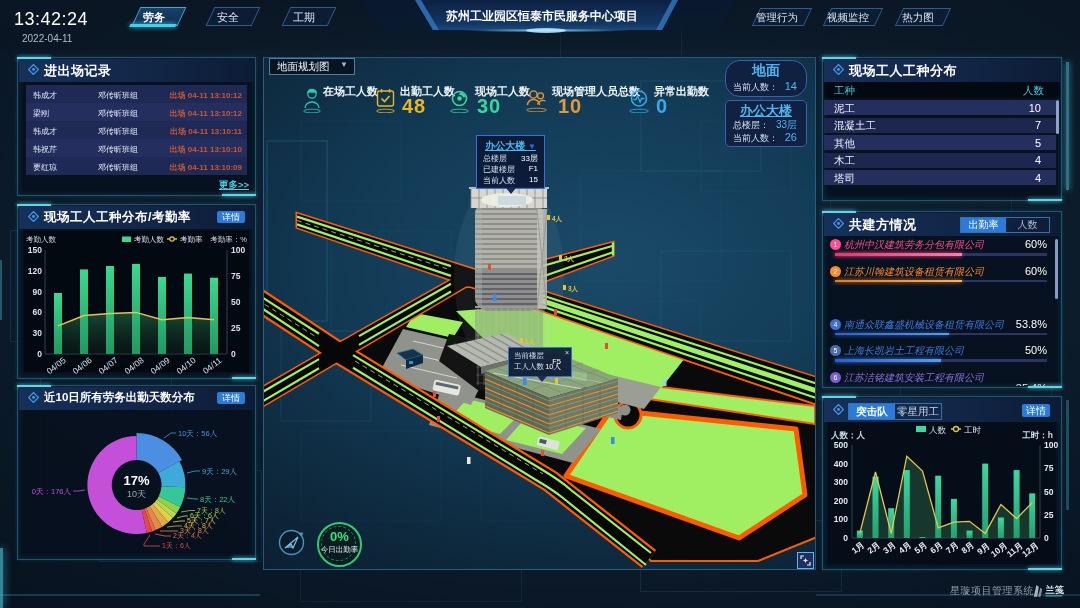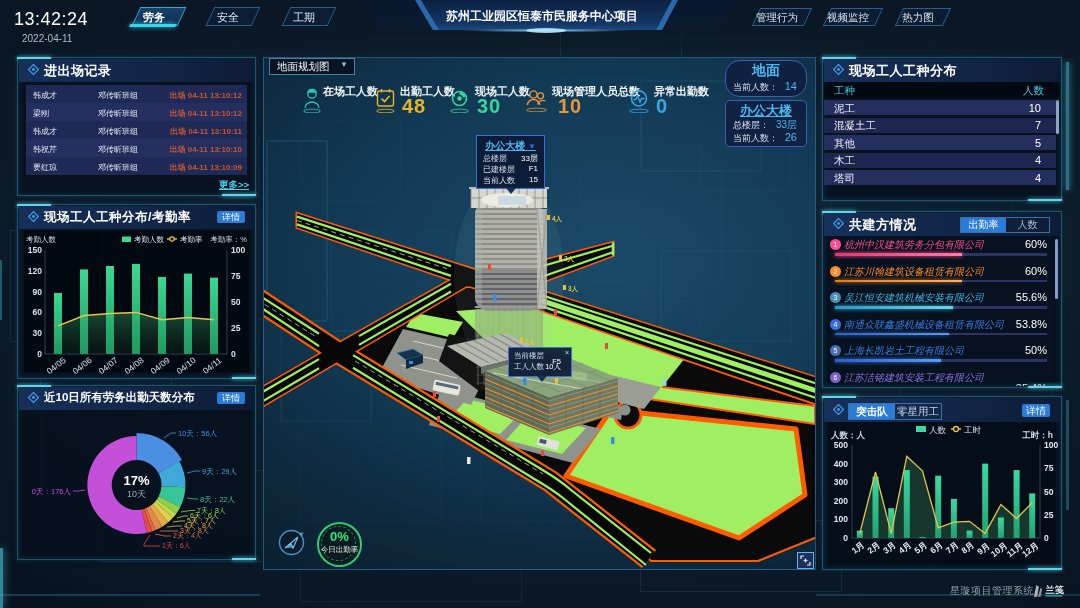--- a/index.html
+++ b/index.html
@@ -763,27 +763,20 @@
 </div>
 
 <div style="position:absolute;left:0;top:26.6px;width:238px;height:26px;">
 <div style="position:absolute;left:7px;top:3px;width:11px;height:11px;border-radius:50%;background:#ff8a2a;color:#fff;font-size:7px;text-align:center;line-height:11px;">2</div>
 <div style="position:absolute;left:21px;top:2px;color:#ff8a2a;font-size:10px;font-style:italic;">江苏川翰建筑设备租赁有限公司</div>
 <div style="position:absolute;right:14px;top:2px;color:#fff;font-size:11px;">60%</div>
 <div style="position:absolute;left:12px;top:17px;width:212px;height:2.5px;background:#2a3566;"></div>
 <div style="position:absolute;left:12px;top:17px;width:127px;height:2.5px;background:linear-gradient(90deg,#e87a1a,#ffb060);box-shadow:0 0 4px #ff8a2a;"></div>
 </div>
 
-<div style="position:absolute;left:0;top:53.2px;width:238px;height:26px;">
-<div style="position:absolute;left:7px;top:3px;width:11px;height:11px;border-radius:50%;background:#4a8fb8;color:#fff;font-size:7px;text-align:center;line-height:11px;">3</div>
-<div style="position:absolute;left:21px;top:2px;color:#3fb4dc;font-size:10px;font-style:italic;">吴江恒安建筑机械安装有限公司</div>
-<div style="position:absolute;right:14px;top:2px;color:#fff;font-size:11px;">55.6%</div>
-<div style="position:absolute;left:12px;top:17px;width:212px;height:2.5px;background:#2a3566;"></div>
-<div style="position:absolute;left:12px;top:17px;width:118px;height:2.5px;background:linear-gradient(90deg,#2a9ac8,#6ad4f0);box-shadow:0 0 4px #3fb4dc;"></div>
-</div>
 
 <div style="position:absolute;left:0;top:79.8px;width:238px;height:26px;">
 <div style="position:absolute;left:7px;top:3px;width:11px;height:11px;border-radius:50%;background:#3a6fd8;color:#fff;font-size:7px;text-align:center;line-height:11px;">4</div>
 <div style="position:absolute;left:21px;top:2px;color:#3a7be0;font-size:10px;font-style:italic;">南通众联鑫盛机械设备租赁有限公司</div>
 <div style="position:absolute;right:14px;top:2px;color:#fff;font-size:11px;">53.8%</div>
 <div style="position:absolute;left:12px;top:17px;width:212px;height:2.5px;background:#2a3566;"></div>
 <div style="position:absolute;left:12px;top:17px;width:114px;height:2.5px;background:linear-gradient(90deg,#2a5fd0,#5a9af0);box-shadow:0 0 4px #3a7be0;"></div>
 </div>
 
 <div style="position:absolute;left:0;top:106.4px;width:238px;height:26px;">

